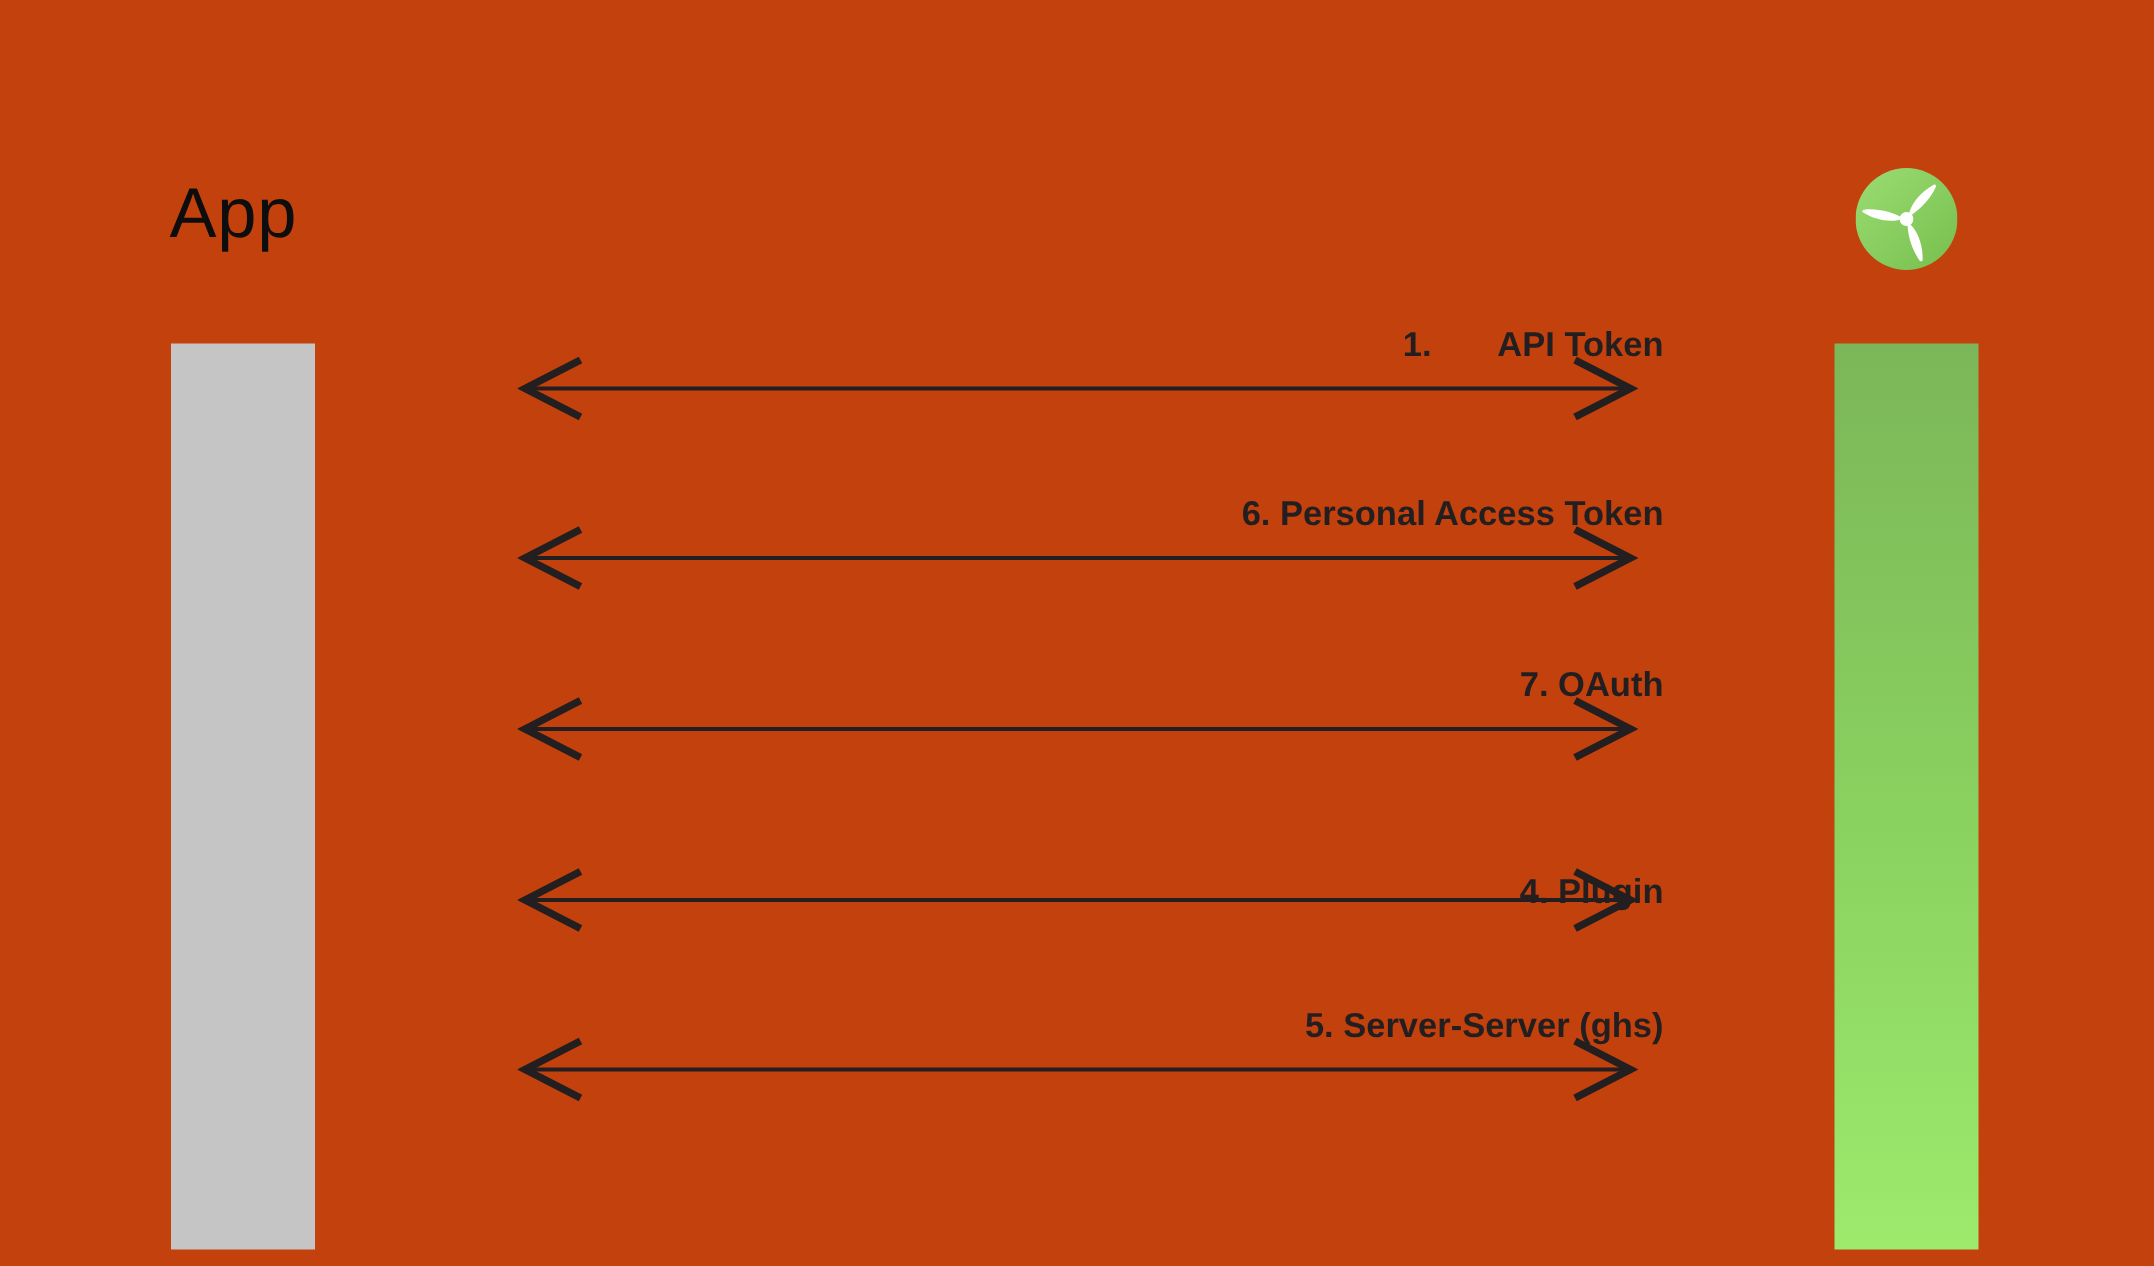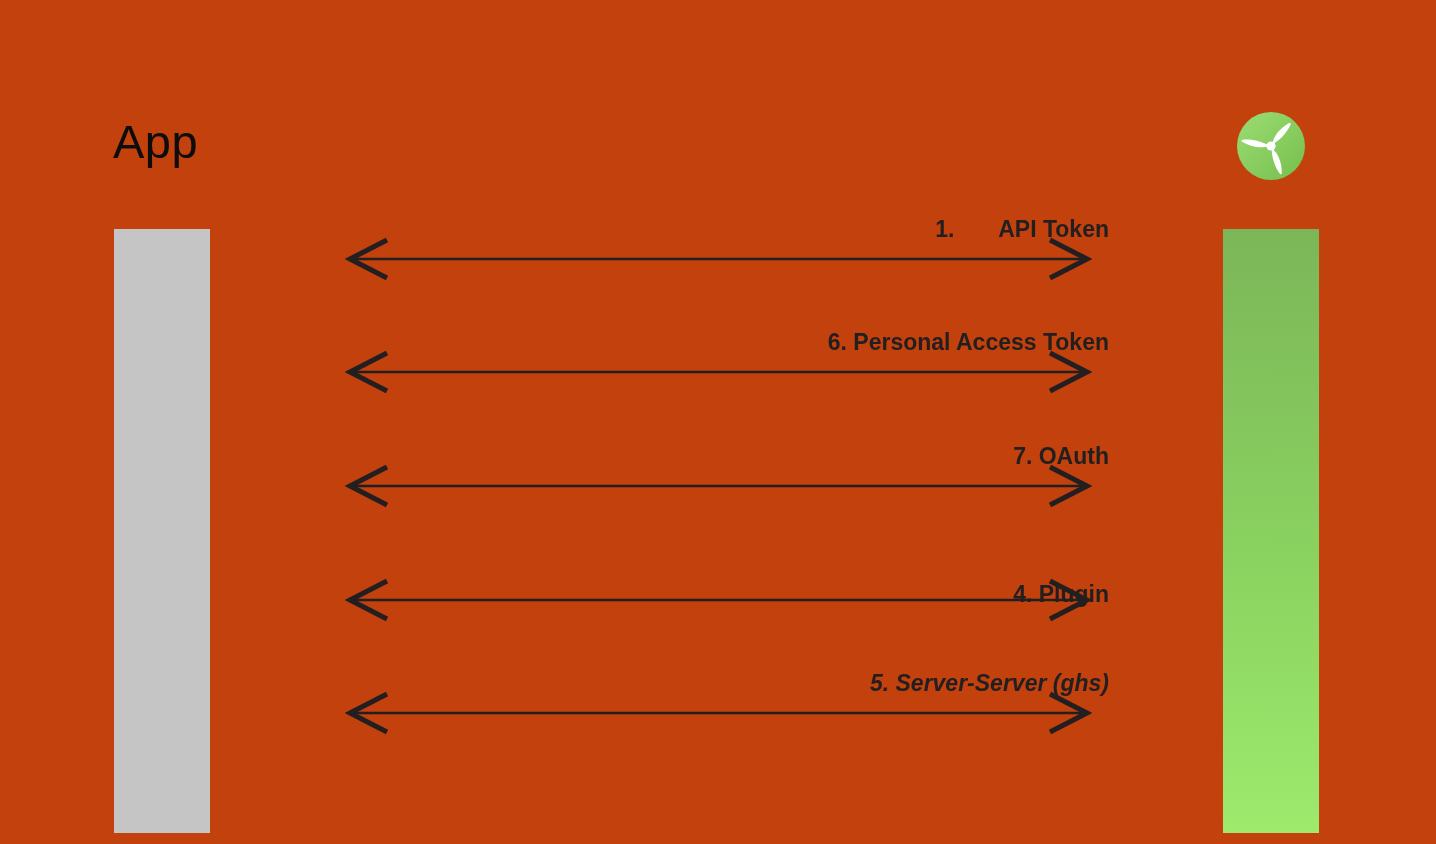--- a/index.html
+++ b/index.html
@@ -62,21 +62,21 @@
     left: 345px;
     width: 747px;
     height: 48px;
     display: block;
   }
   
   .label-1 { top: 215px; }  .arrow-1 { top: 235px; }
   .label-2 { top: 328px; }  .arrow-2 { top: 348px; }
   .label-3 { top: 442px; }  .arrow-3 { top: 462px; }
   .label-4 { top: 556px; margin-top: 24px; }  .arrow-4 { top: 576px; }
-  .label-5 { top: 669px; font-style: italic; }  .arrow-5 { top: 689px; }
+  .label-5 { top: 669px; }  .arrow-5 { top: 689px; }
 </style>
 </head>
 <body>
 
 <div class="canvas">
 
   <div class="app-title">App</div>
 
   <svg class="logo" viewBox="0 0 68 68" aria-hidden="true">
     <defs>

